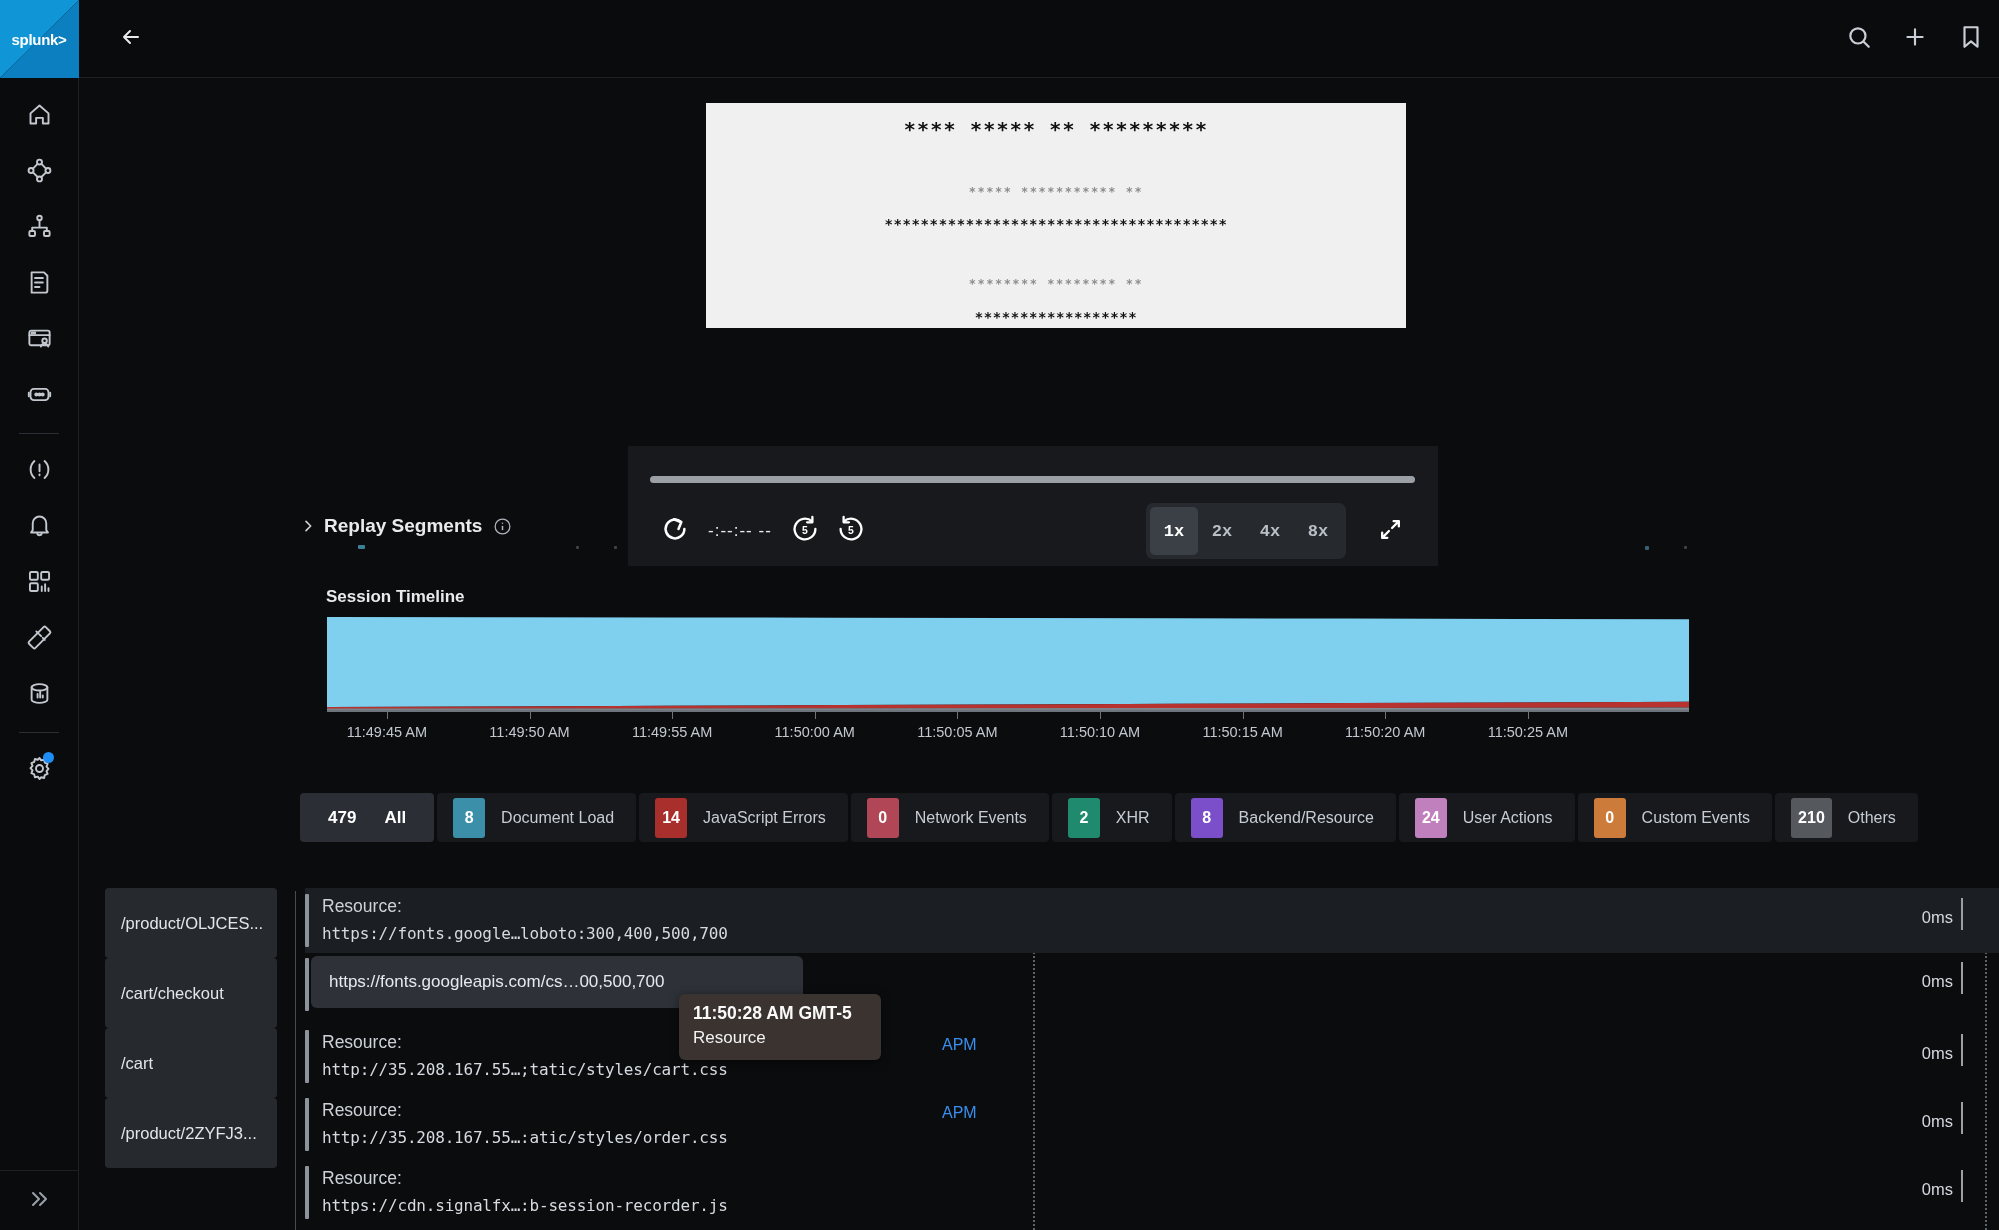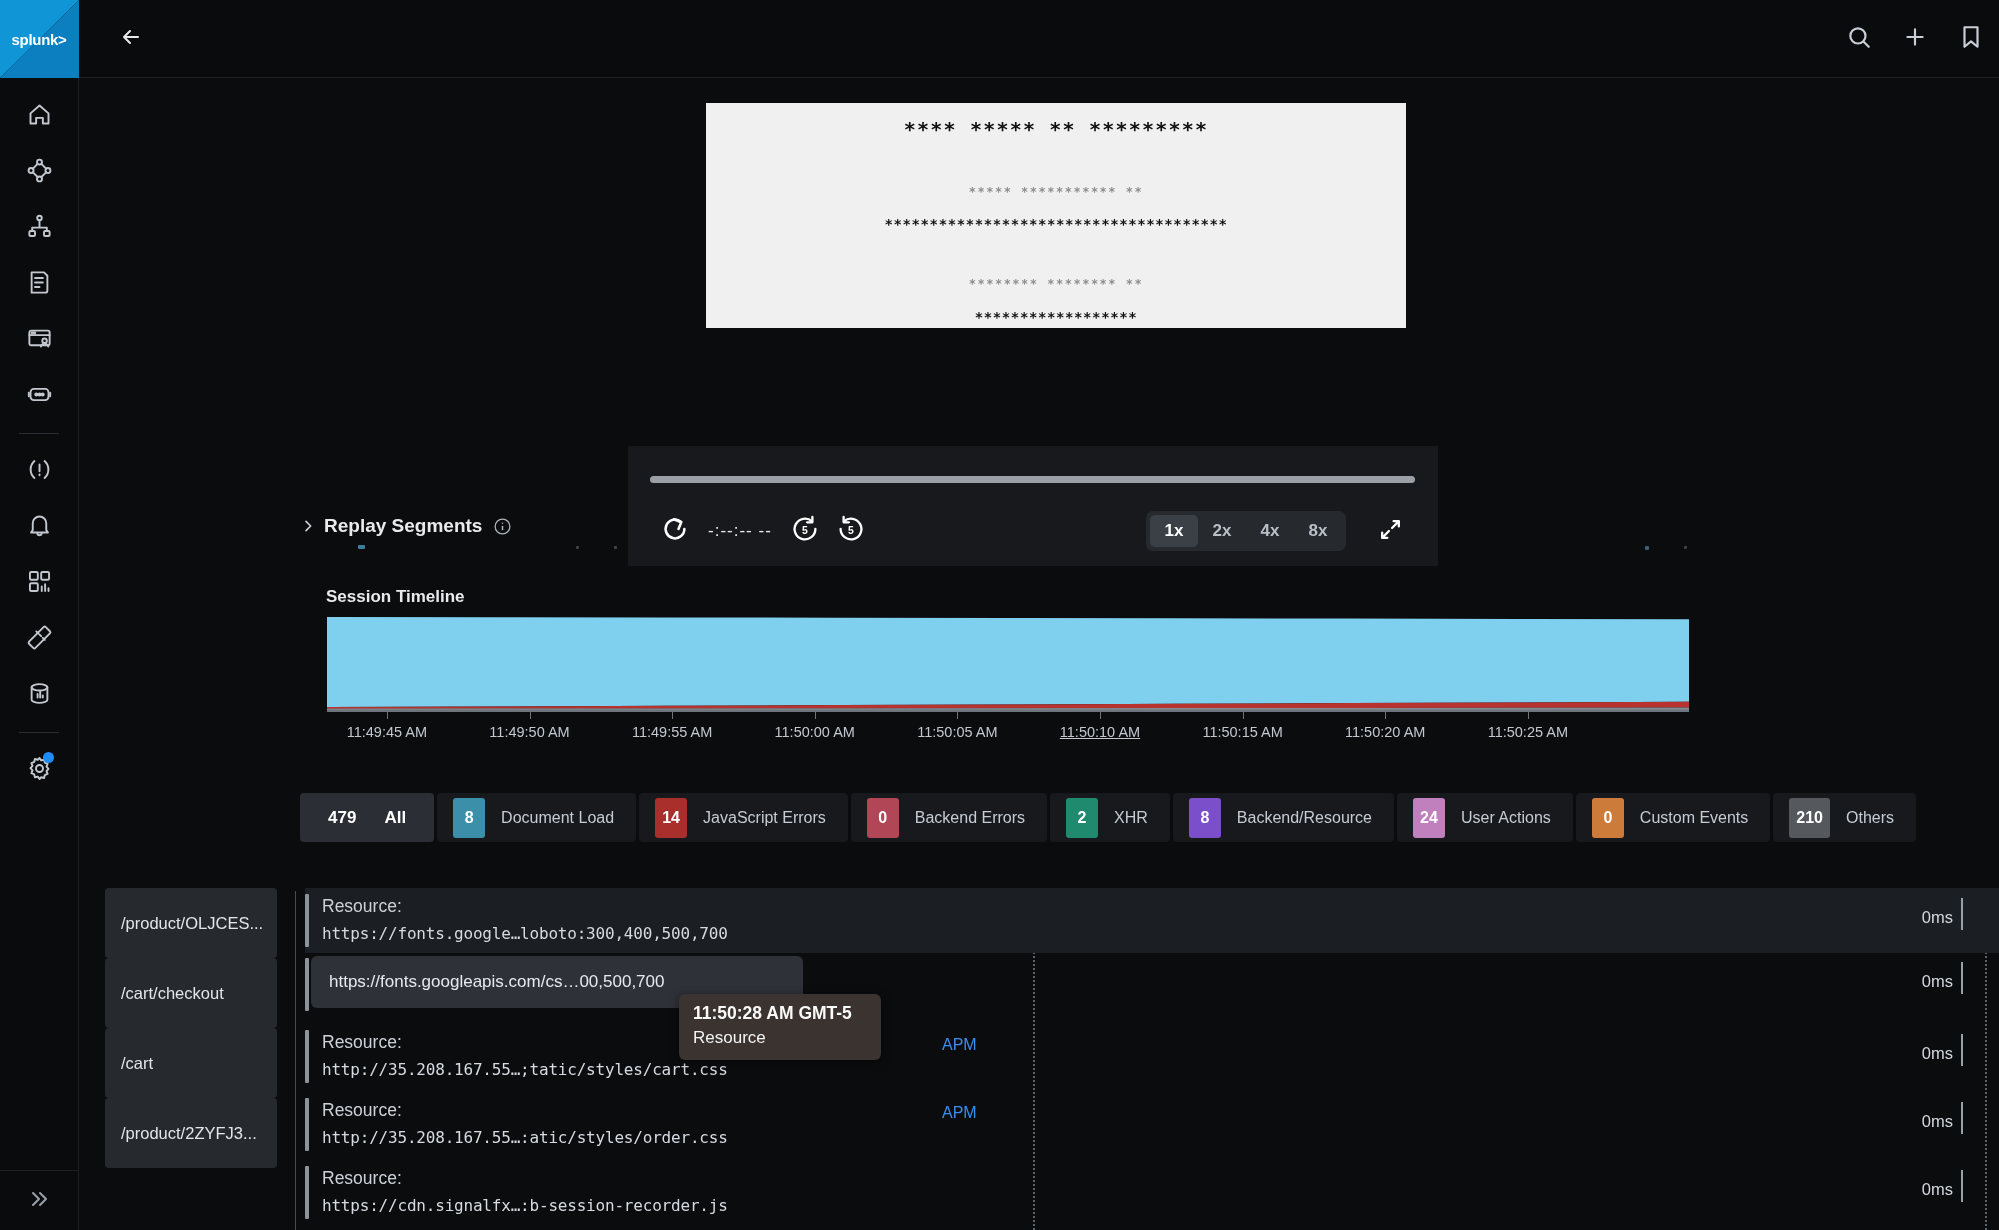--- a/index.html
+++ b/index.html
@@ -86,22 +86,22 @@
     display:flex; align-items:center; }
   .ctl-btn { width:46px; height:46px; display:flex; align-items:center; justify-content:center;
      cursor:pointer; }
   .ctl-btn svg { width:30px; height:30px; stroke:#ffffff; fill:none; stroke-width:2;
      stroke-linecap:round; stroke-linejoin:round;}
   #ctl-row .ctl-btn:first-child { margin-left:24px; }
   #time-display { color:#e9ebee; font-size:17px; font-family:"Liberation Sans", sans-serif;
      letter-spacing:1px; margin:0 10px; white-space:nowrap; }
   #speed-group { margin-left:auto; display:flex; background:#26292e; border-radius:7px;
     padding:4px; }
-  .speed-btn { min-width:48px; height:32px; display:flex; align-items:center; justify-content:center;
-    color:#b9bfc7; font-size:17px; font-weight:600; border-radius:5px; cursor:pointer; padding:0 10px;}
+  .speed-btn { min-width:48px; height:48px; display:flex; align-items:center; justify-content:center;
+    color:#b9bfc7; font-size:17px; font-weight:600; border-radius:5px; cursor:pointer; padding:0 10px;font-family:Liberation Mono, monospace;}
   .speed-btn.active { background:#3b4046; color:#ffffff; }
   #fullscreen-btn { width:60px; height:46px; display:flex; align-items:center; justify-content:center;
     cursor:pointer; margin-right:18px; margin-left:14px;}
   #fullscreen-btn svg { width:25px; height:25px; stroke:#ffffff; fill:none; stroke-width:2.2;
      stroke-linecap:round; stroke-linejoin:round;}
 
   
   #replay-segments { position:absolute; left:300px; top:515px; display:flex; align-items:center;
     cursor:pointer; }
   #rs-chevron { width:16px; height:16px; margin-right:8px;}
@@ -382,21 +382,21 @@
     <div class="tlabel" style="left: 59.8995px;">11:49:45 AM</div>
     <div class="tick" style="left: 202.517px;"></div>
     <div class="tlabel" style="left: 202.517px;">11:49:50 AM</div>
     <div class="tick" style="left: 345.135px;"></div>
     <div class="tlabel" style="left: 345.135px;">11:49:55 AM</div>
     <div class="tick" style="left: 487.753px;"></div>
     <div class="tlabel" style="left: 487.753px;">11:50:00 AM</div>
     <div class="tick" style="left: 630.371px;"></div>
     <div class="tlabel" style="left: 630.371px;">11:50:05 AM</div>
     <div class="tick" style="left: 772.988px;"></div>
-    <div class="tlabel" style="left: 772.988px; text-decoration: underline;">11:50:10 AM</div>
+    <div class="tlabel" style="left: 772.988px;">11:50:10 AM</div>
     <div class="tick" style="left: 915.606px;"></div>
     <div class="tlabel" style="left: 915.606px;">11:50:15 AM</div>
     <div class="tick" style="left: 1058.22px;"></div>
     <div class="tlabel" style="left: 1058.22px;">11:50:20 AM</div>
     <div class="tick" style="left: 1200.84px;"></div>
     <div class="tlabel" style="left: 1200.84px;">11:50:25 AM</div>
     <div style="position: absolute; left: 0px; top: 0px; width: 1362px; height: 2px; background: rgb(109, 116, 124);"></div>
   </div>
 
 <div id="chips">
@@ -407,21 +407,21 @@
     <div class="chip">
       <span class="cnt" style="background: rgb(60, 143, 168);">8</span>
       <span class="lbl">Document Load</span>
     </div>
     <div class="chip">
       <span class="cnt" style="background: rgb(169, 47, 44);">14</span>
       <span class="lbl">JavaScript Errors</span>
     </div>
     <div class="chip">
       <span class="cnt" style="background: rgb(177, 70, 86);">0</span>
-      <span class="lbl">Backend Errors</span>
+      <span class="lbl">Network Events</span>
     </div>
     <div class="chip">
       <span class="cnt" style="background: rgb(31, 138, 110);">2</span>
       <span class="lbl">XHR</span>
     </div>
     <div class="chip">
       <span class="cnt" style="background: rgb(123, 79, 201);">8</span>
       <span class="lbl">Backend/Resource</span>
     </div>
     <div class="chip">

